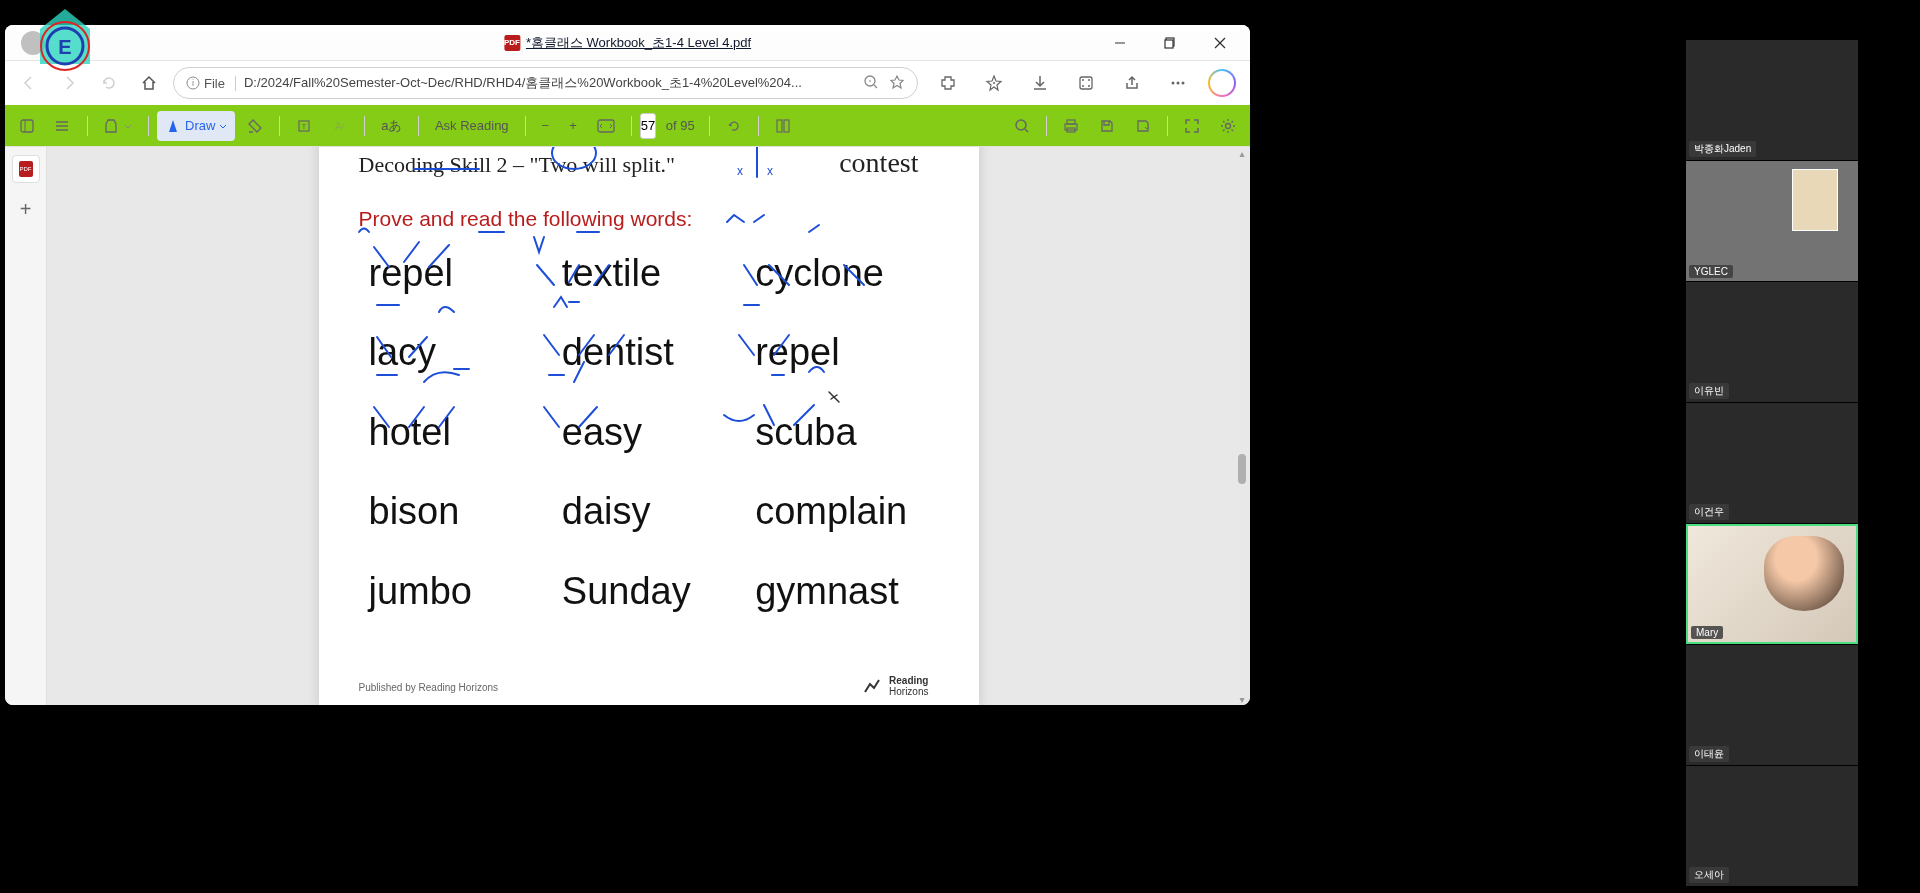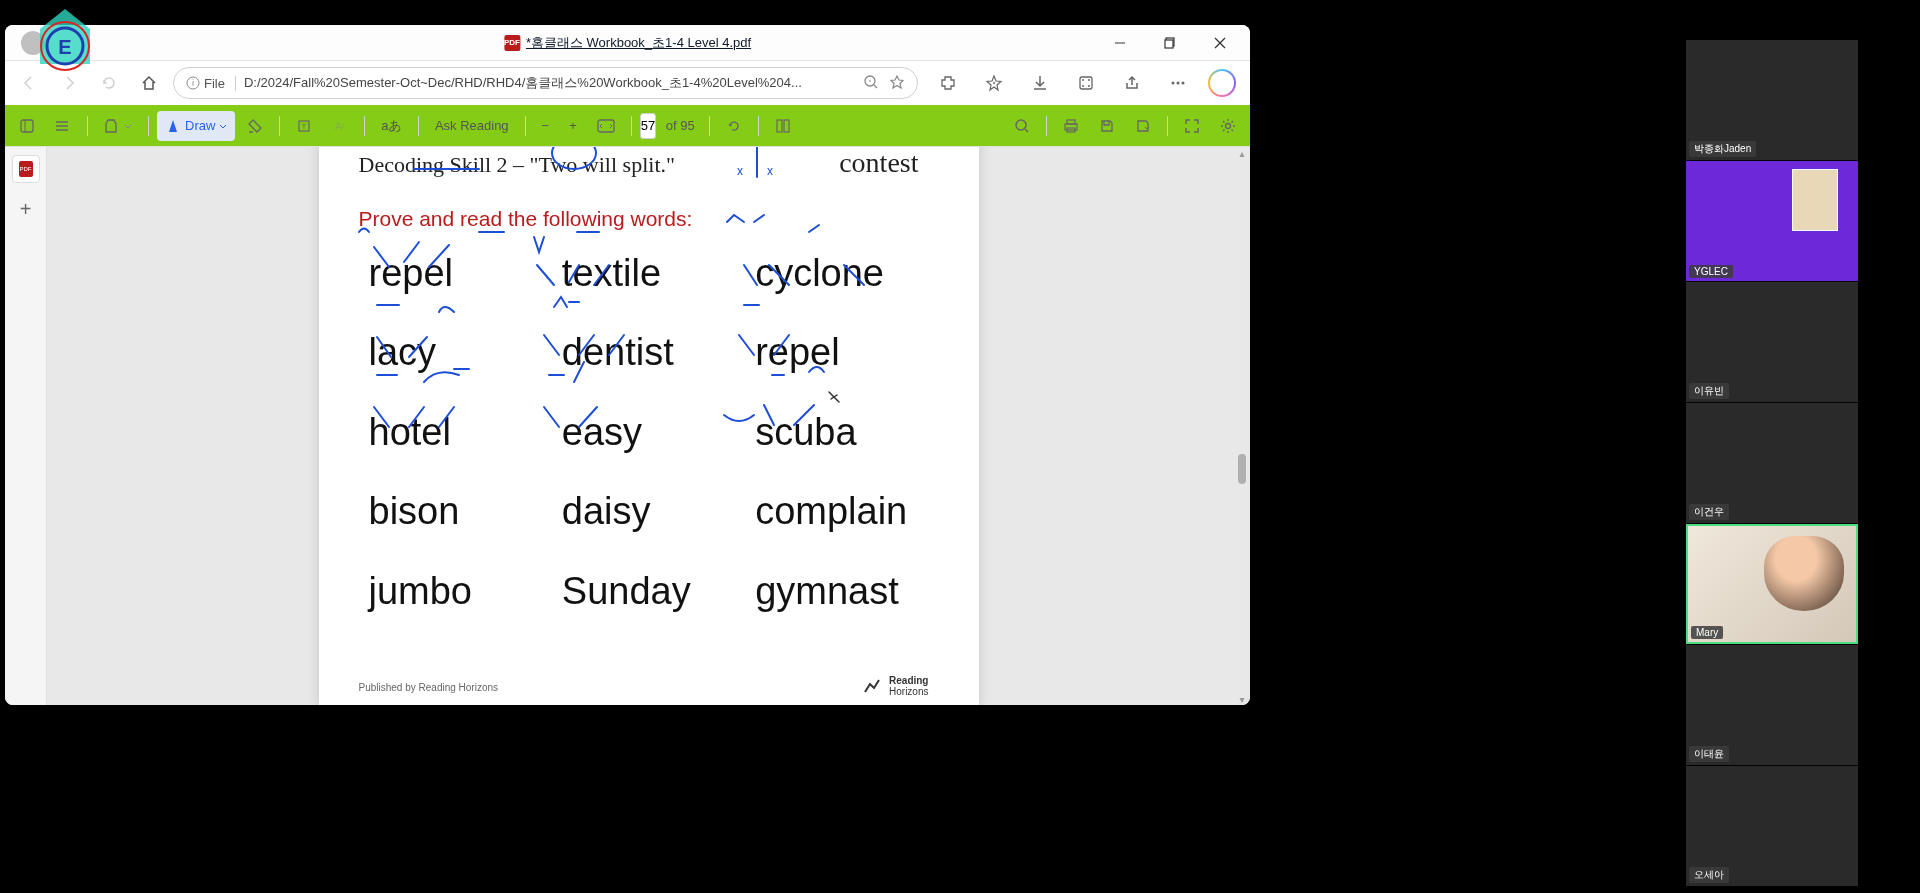--- a/index.html
+++ b/index.html
@@ -654,21 +654,21 @@
         <div class="scroll-down" style="position:absolute;bottom:0;">▾</div>
       </div>
     </div>
   </div>
 </div>
 
 <div class="participants-panel">
   <div class="participant">
     <div class="name-tag">박종화Jaden</div>
   </div>
-  <div class="participant has-video" style="background:#6d28d9;">
+  <div class="participant has-video" style="background:#737373;">
     <div class="thumb-img"></div>
     <div class="name-tag">YGLEC</div>
   </div>
   <div class="participant">
     <div class="name-tag">이유빈</div>
   </div>
   <div class="participant">
     <div class="name-tag">이건우</div>
   </div>
   <div class="participant speaking">

